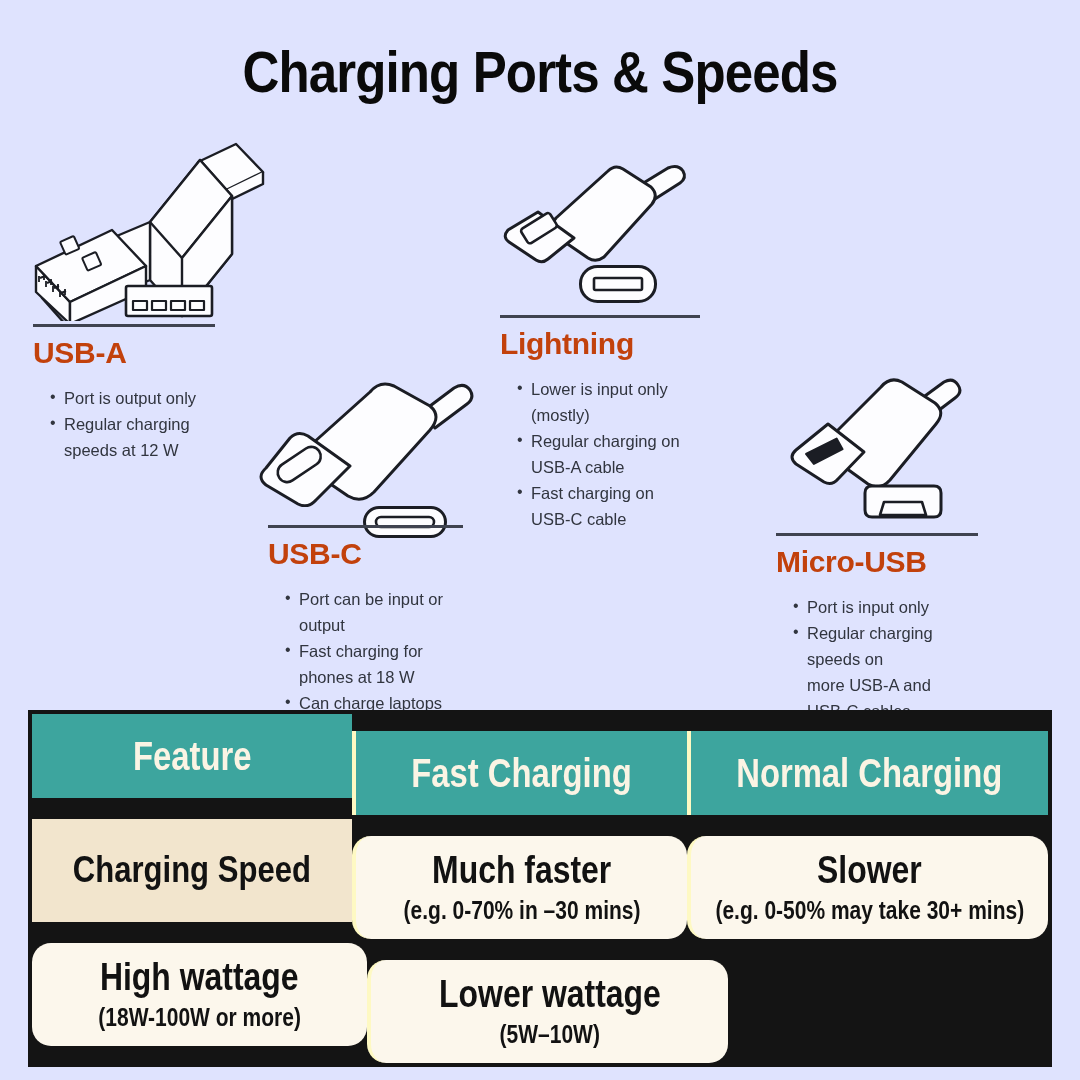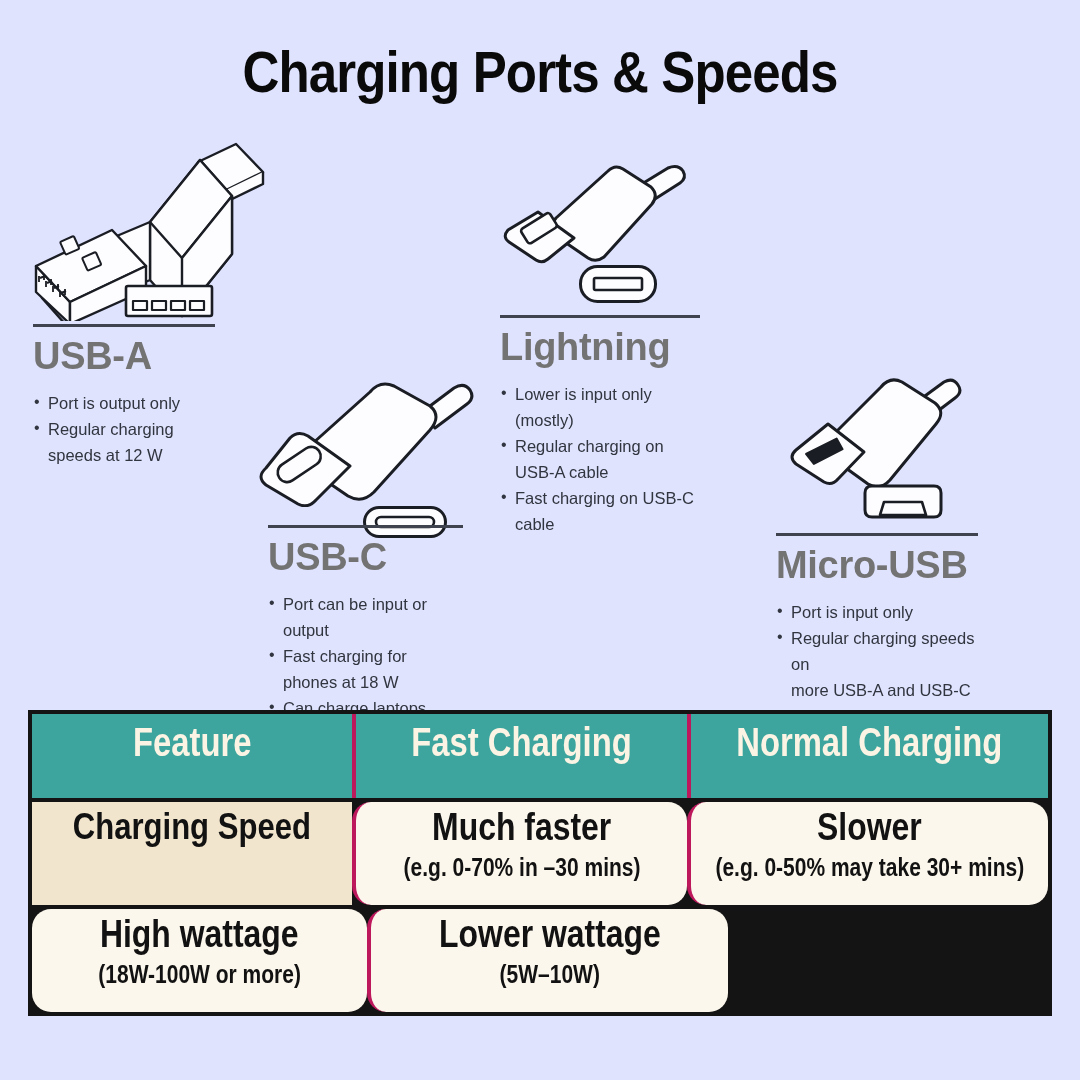--- a/index.html
+++ b/index.html
@@ -27,28 +27,28 @@
   }
   
   .port-block{position:absolute;}
   .rule{
     height:3px;background:#3f4350;width:100%;
     margin-bottom:9px;
   }
   .port-label{
     font-family:"Liberation Sans", sans-serif;
     font-weight:bold;
-    font-size:38px;
-    color:#737373;
+    font-size:30px;
+    color:#c2410c;
     letter-spacing:-0.3px;
     line-height:1.1;
     margin-bottom:12px;
   }
   .bullets{
-    list-style:none;margin:0;padding:0;
+    list-style:none;margin:16px;padding:0;
     font-size:16.5px;
     color:#31353f;
     line-height:1.58;
   }
   .bullets li{
     position:relative;
     padding-left:15px;
     white-space:pre-line;
   }
   .bullets li::before{
@@ -79,28 +79,28 @@
     border:4px solid #141414;
     box-sizing:border-box;
     background:#141414;
     display:flex;
     flex-direction:column;
   }
   .trow{display:flex;width:100%;}
   .tcell{
     box-sizing:border-box;
     display:flex;flex-direction:column;
-    align-items:center;justify-content:flex-start;
+    align-items:center;justify-content:center;
     text-align:center;
     padding:6px 24px;
   }
   .c1{width:31.5%;}
   .c2{width:33.0%;}
   .c3{width:35.5%;}
-  .trow .tcell + .tcell{border-left:4px solid #be185d;}
+  .trow .tcell + .tcell{border-left:4px solid #fef9c3;margin-top:17px;}
   .trow + .trow{border-top:4px solid #141414;}
 
   .head-row .tcell{background:#3da59e;height:84px;}
   .head-text{
     font-family:"Liberation Sans", sans-serif;
     font-weight:bold;
     font-size:40px;
     color:#fbf4e4;
     letter-spacing:0px;
     transform:scaleX(0.82);

